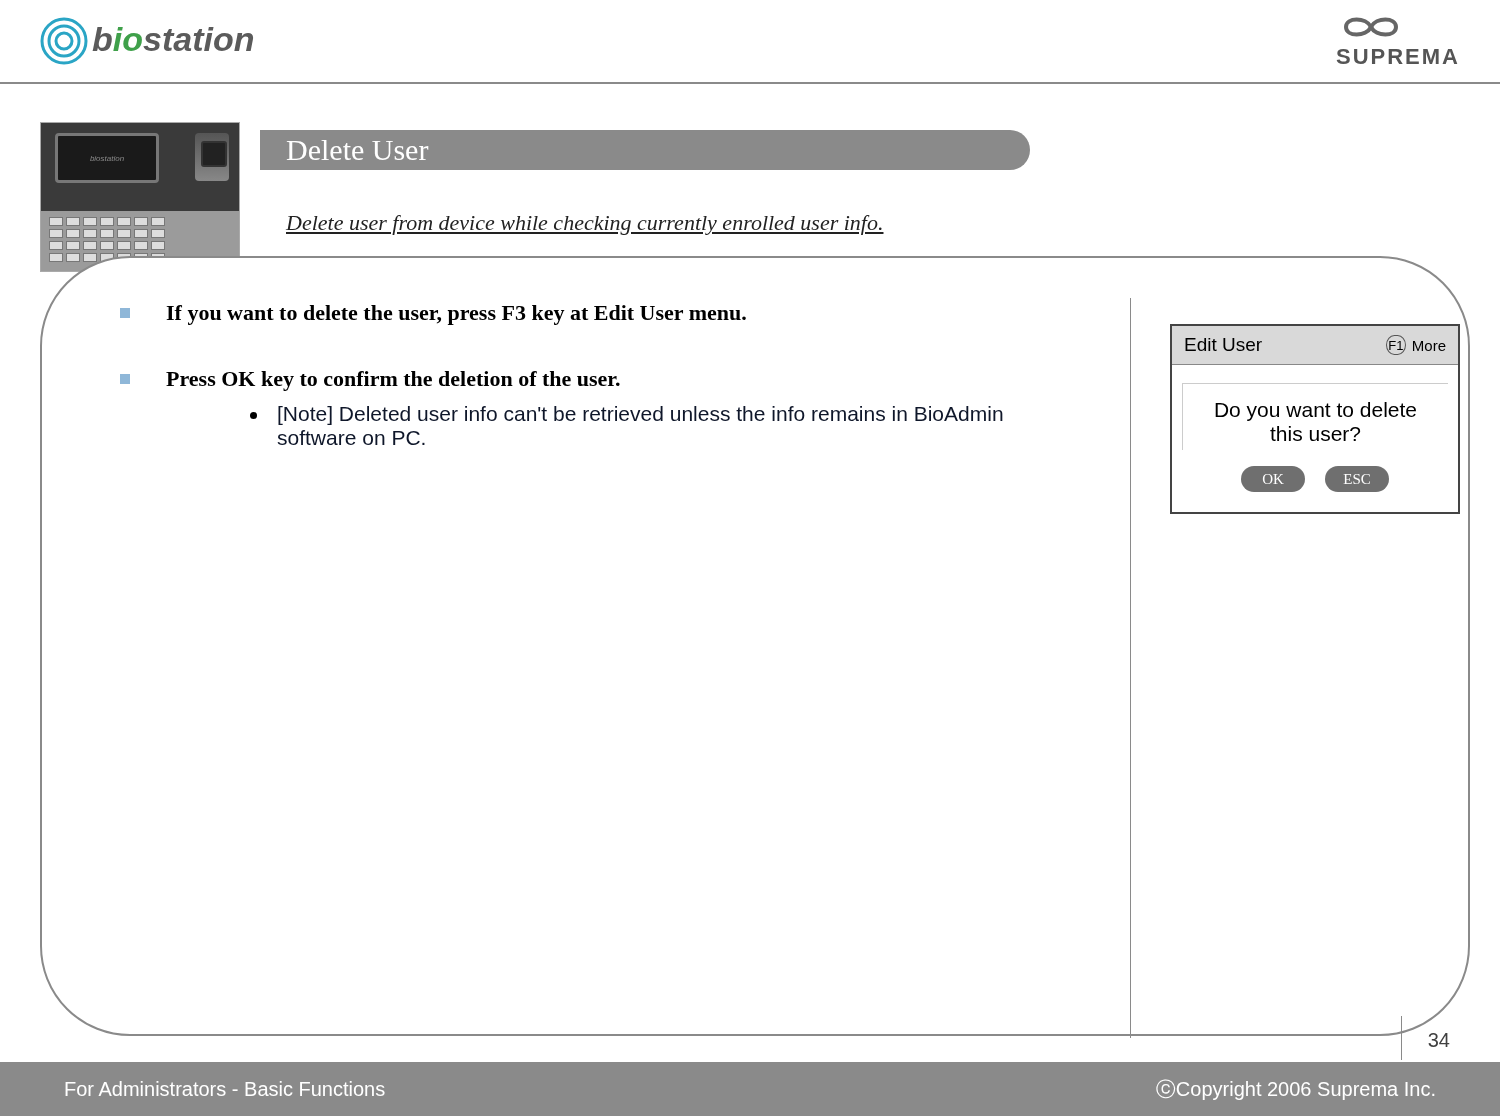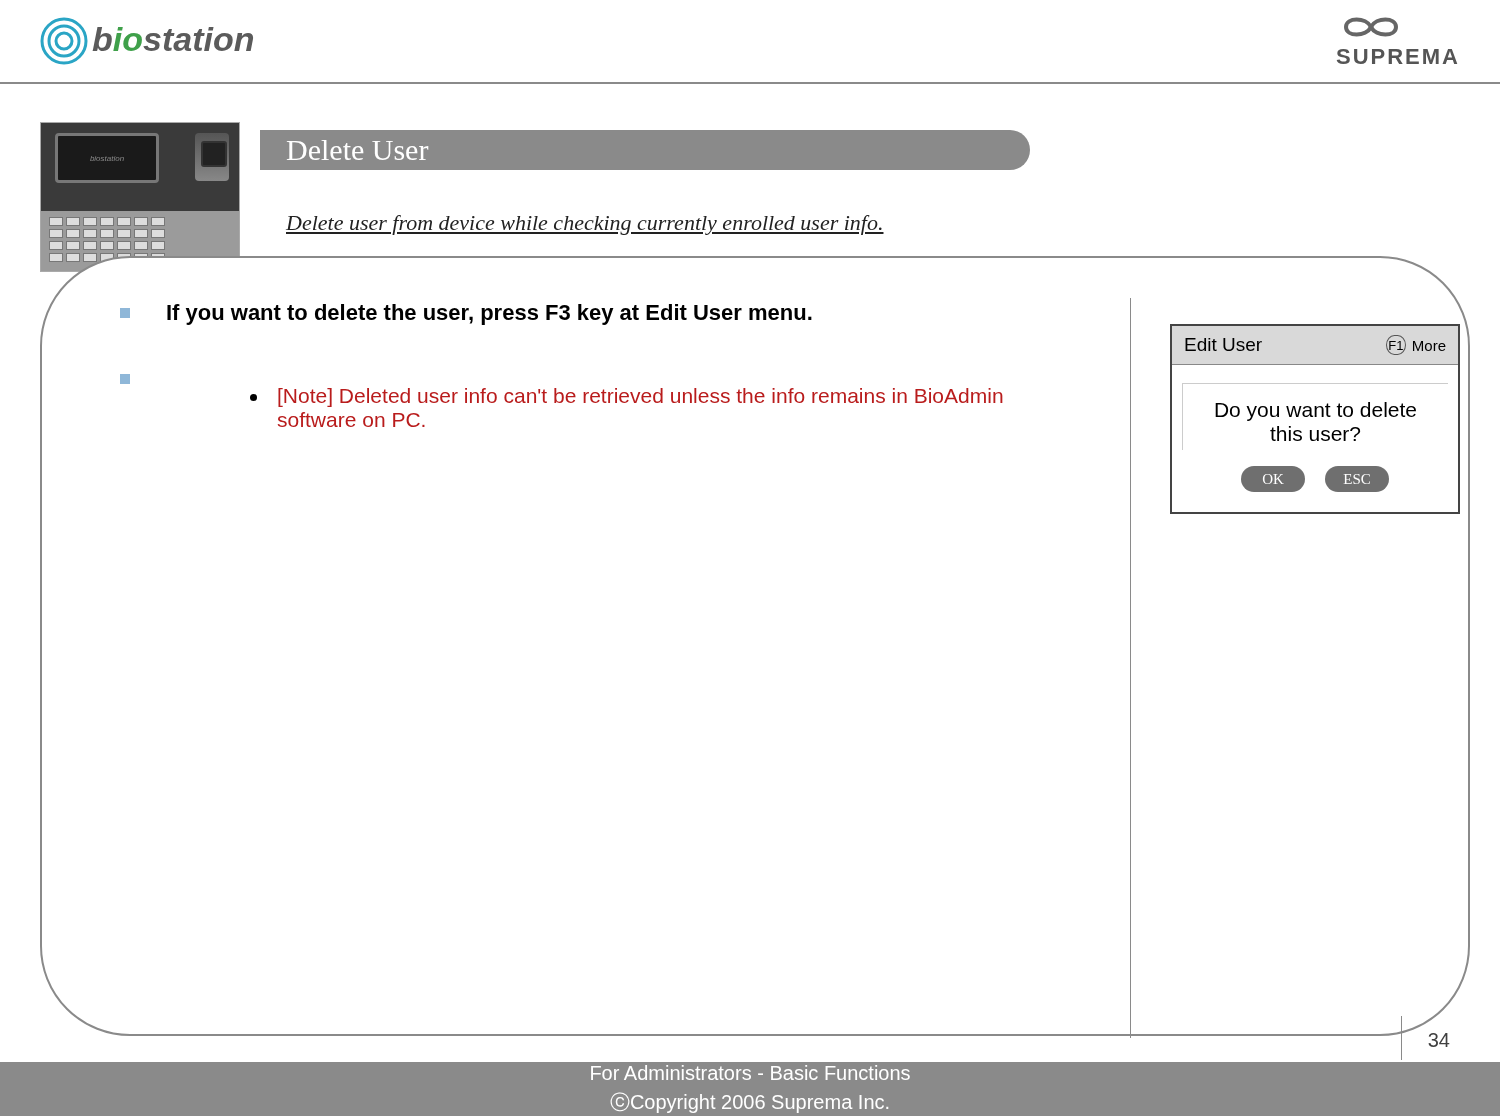--- a/index.html
+++ b/index.html
@@ -161,32 +161,34 @@
     width: 960px;
     font-size: 22px;
     color: #000;
   }
   .inst-block { margin-bottom: 40px; }
   .inst-head {
     display: flex;
     align-items: flex-start;
     gap: 36px;
     font-weight: 700;
+    font-family: Liberation Serif, serif;
   }
   .sq {
     width: 10px; height: 10px;
     background: #8fb7d8;
     margin-top: 8px;
     flex: none;
   }
   .sub-list {
     margin-left: 130px;
+    margin-top: 10px;
     font-size: 21px;
     font-weight: 400;
-    color: #b91c1c;
+    color: #0f172a;
   }
   .sub-list .dot-row {
     display: flex; gap: 20px; align-items:flex-start;
     max-width: 780px;
   }
   .sub-list .dot {
     width:7px; height:7px; background:#000; border-radius:50%;
     margin-top: 10px; flex:none;
   }
 
@@ -257,21 +259,20 @@
     position: absolute;
     left: 0; right: 0; bottom: 0;
     height: 54px;
     background: #8a8a8a;
     color: #fff;
     display:flex;
     justify-content: space-between;
     align-items: center;
     padding: 0 64px;
     font-size: 20px;
-    flex-direction: column;
   }
   .page-num {
     position:absolute;
     right: 50px;
     bottom: 64px;
     font-size: 20px;
     color: #404040;
   }
   .pagenum-line{
     position:absolute;
@@ -355,20 +356,21 @@
 <div class="instructions">
   <div class="inst-block">
     <div class="inst-head">
       <div class="sq"></div>
       <div>If you want to delete the user, press F3 key at Edit User menu.</div>
     </div>
   </div>
   <div class="inst-block">
     <div class="inst-head">
       <div class="sq"></div>
+      <div>Press OK key to confirm the deletion of the user.</div>
     </div>
     <div class="sub-list">
       <div class="dot-row">
         <div class="dot"></div>
         <div>[Note] Deleted user info can't be retrieved unless the info remains in BioAdmin software on PC.</div>
       </div>
     </div>
   </div>
 </div>
 

